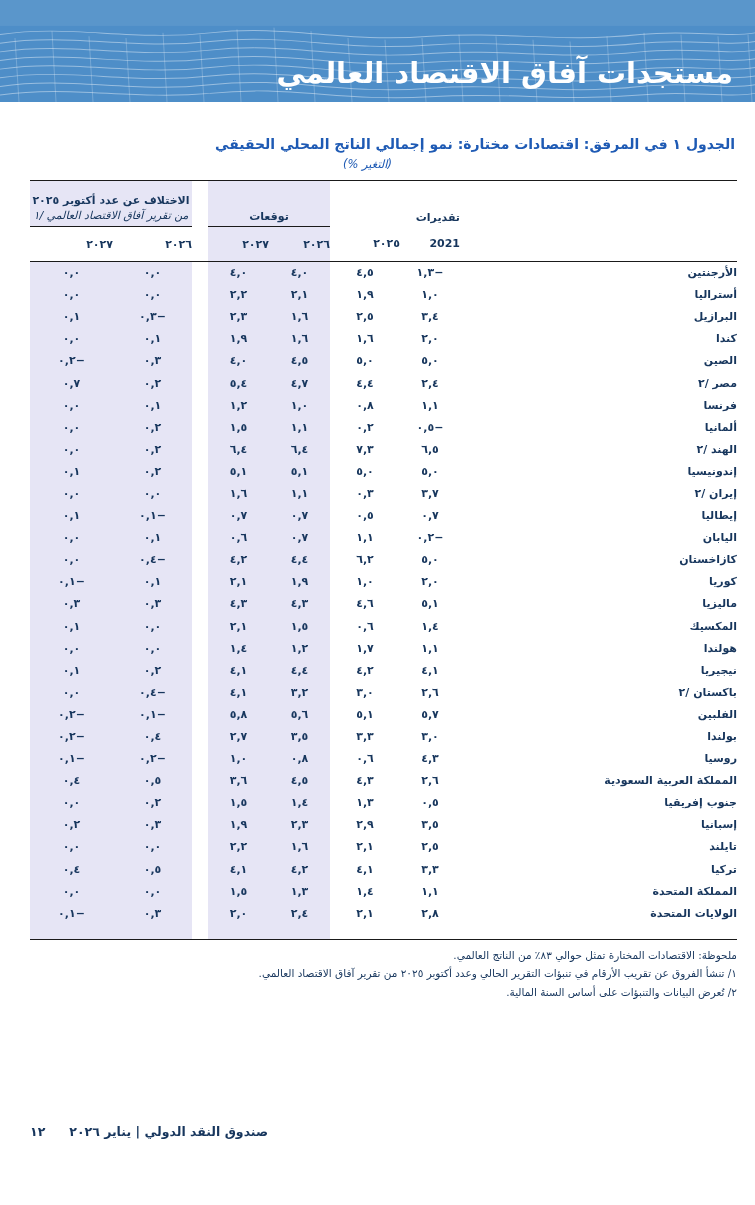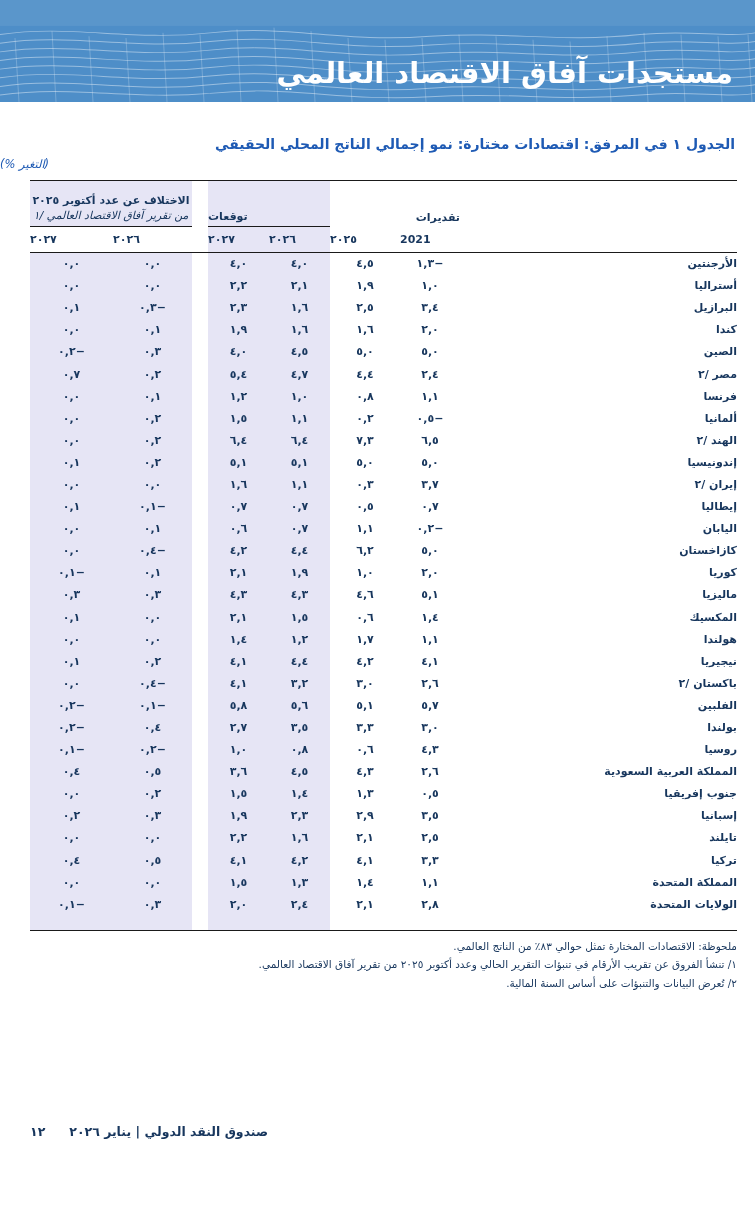--- a/index.html
+++ b/index.html
@@ -17,37 +17,37 @@
   .banner-title{
     position:absolute;top:56px;right:22px;margin:0;color:#fff;
     font-size:29px;font-weight:700;letter-spacing:0.5px;white-space:nowrap;
   }
   main{position:absolute;top:118px;right:0;left:0;}
   .tbl-title{
     margin:18px 20px 0 0;text-align:right;color:var(--title_blue);
     font-size:14px;font-weight:700;
   }
   .tbl-subtitle{
-    margin:5px 20px 0 0;text-align:left;color:var(--title_blue);
+    margin:5px 20px 0 0;text-align:center;color:var(--title_blue);
     font-style:italic;font-size:11.5px;
   }
   table.gdp{
     margin:9px 18px 0 0;width:707px;border-collapse:collapse;table-layout:fixed;
     border-top:1.4px solid var(--rule);border-bottom:1.4px solid var(--rule);
   }
   table.gdp th,table.gdp td{padding:0;font-weight:700;color:var(--text_navy);}
   tr.grp-row th{height:46px;vertical-align:bottom;padding-bottom:3px;font-size:11px;}
   .grp-estimates{text-align:right;padding-left:12px;}
-  .grp-forecasts{background:var(--lavender);border-bottom:1.3px solid var(--rule);text-align:left;}
+  .grp-forecasts{background:var(--lavender);border-bottom:1.3px solid var(--rule);text-align:center;}
   .grp-diff{
     background:var(--lavender);border-bottom:1.3px solid var(--rule);
     text-align:center;font-size:10.5px;line-height:15px;
   }
   .grp-diff .it{font-style:italic;font-weight:500;}
-  tr.yr-row th{height:26px;border-bottom:1.4px solid var(--rule);font-size:11px;text-align:left;margin-top:46px;}
+  tr.yr-row th{height:35px;border-bottom:1.4px solid var(--rule);font-size:11px;text-align:right;margin-top:46px;}
   tbody td{height:22.1px;font-size:11px;text-align:center;}
   td.c-country{text-align:right;padding-right:2px;white-space:nowrap;}
   .lav{background:var(--lavender);}
   tr.spacer-row td{height:15px;}
   .notes{
     margin:6px 18px 0 0;text-align:right;font-size:10.5px;line-height:18.5px;
     color:var(--text_navy);
   }
   .page-footer{
     position:absolute;top:1124px;left:30px;display:inline-flex;direction:rtl;

